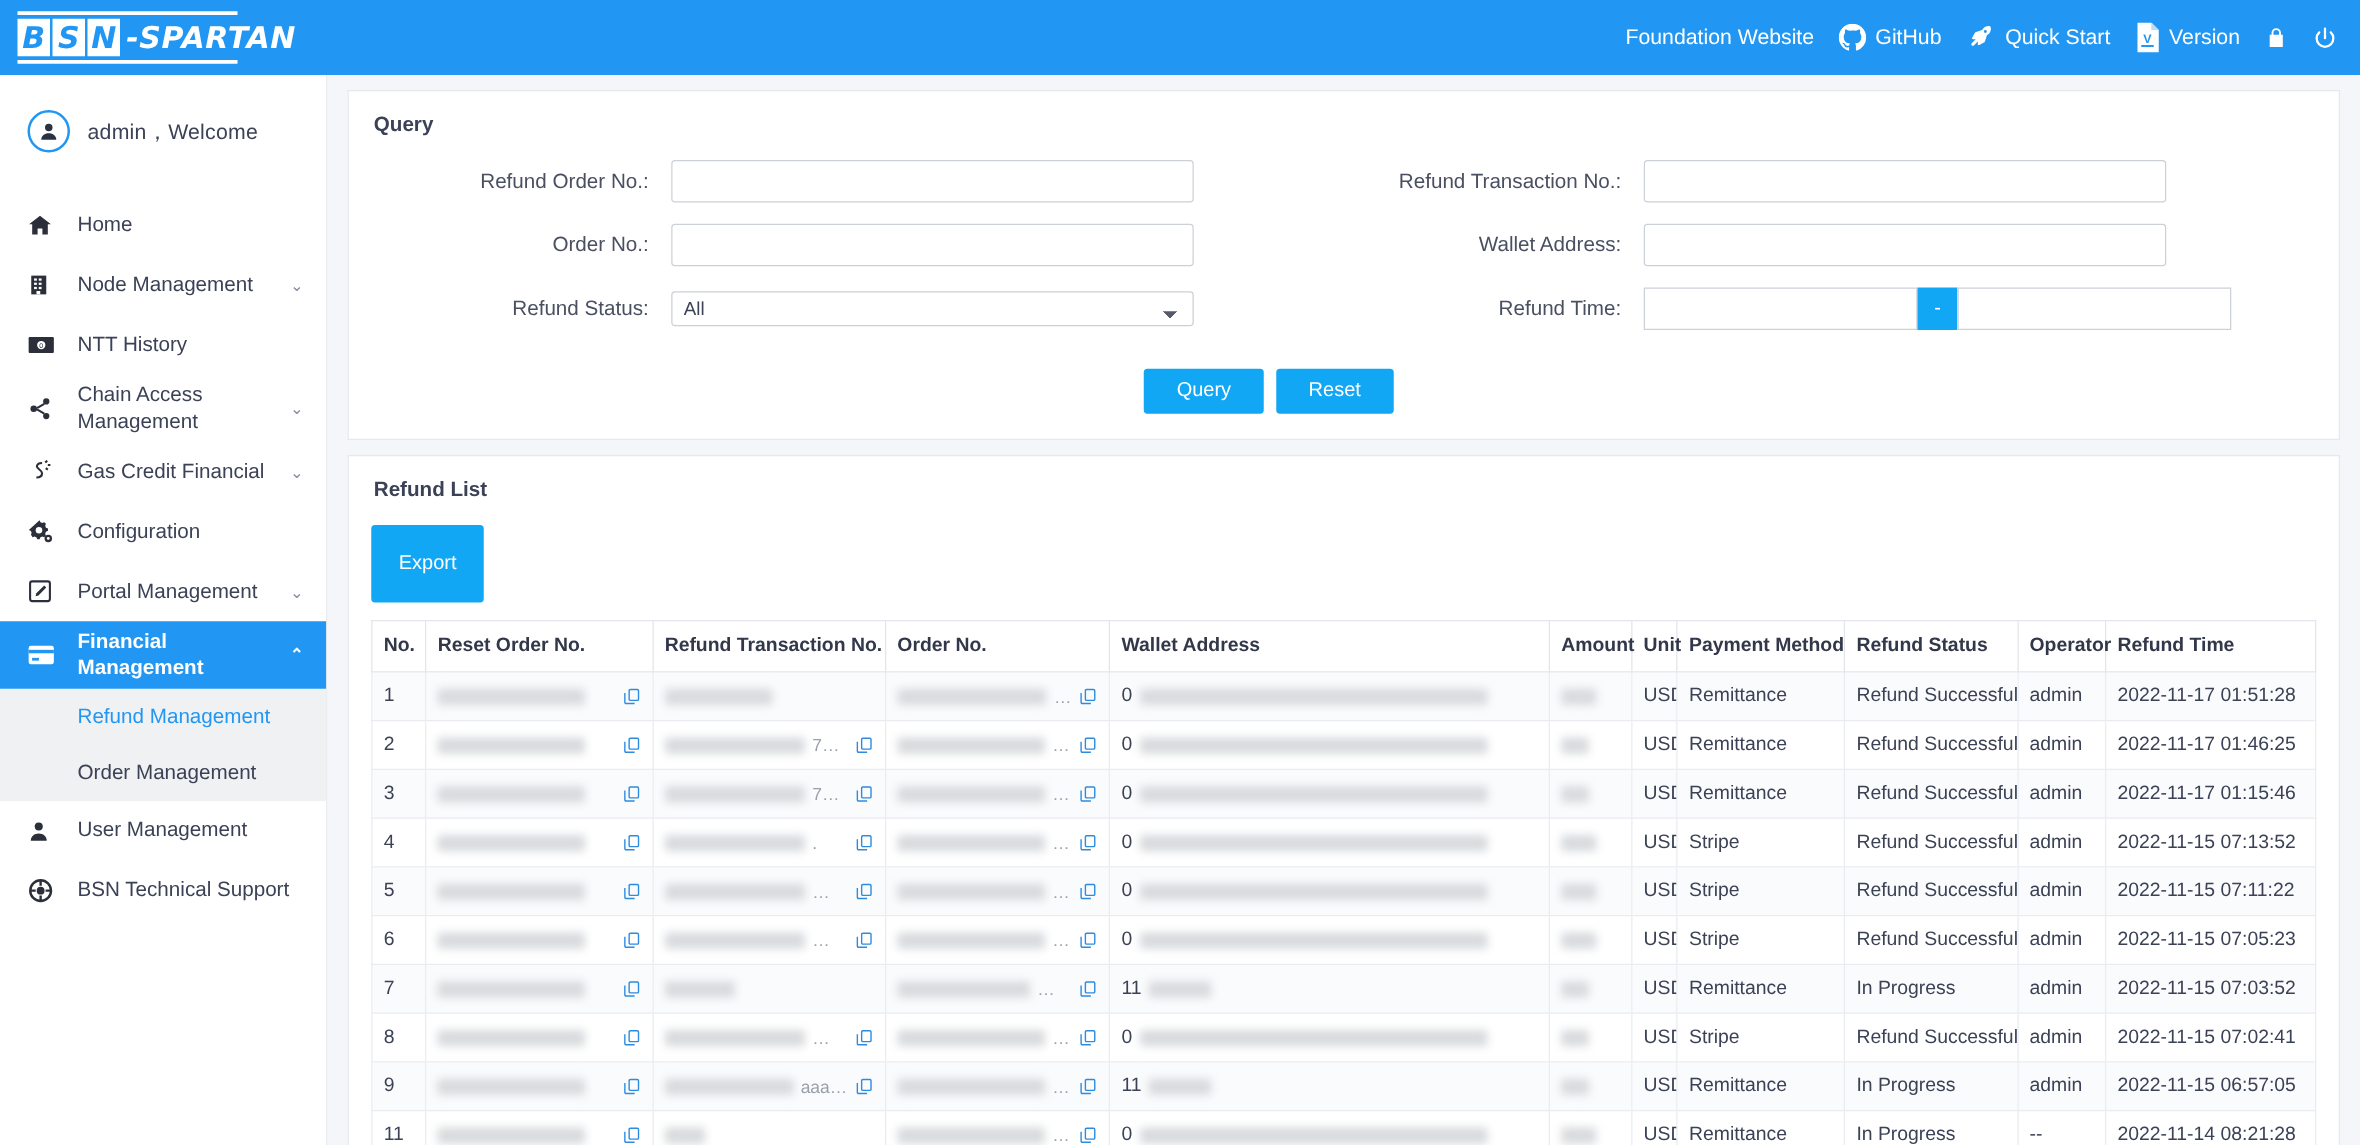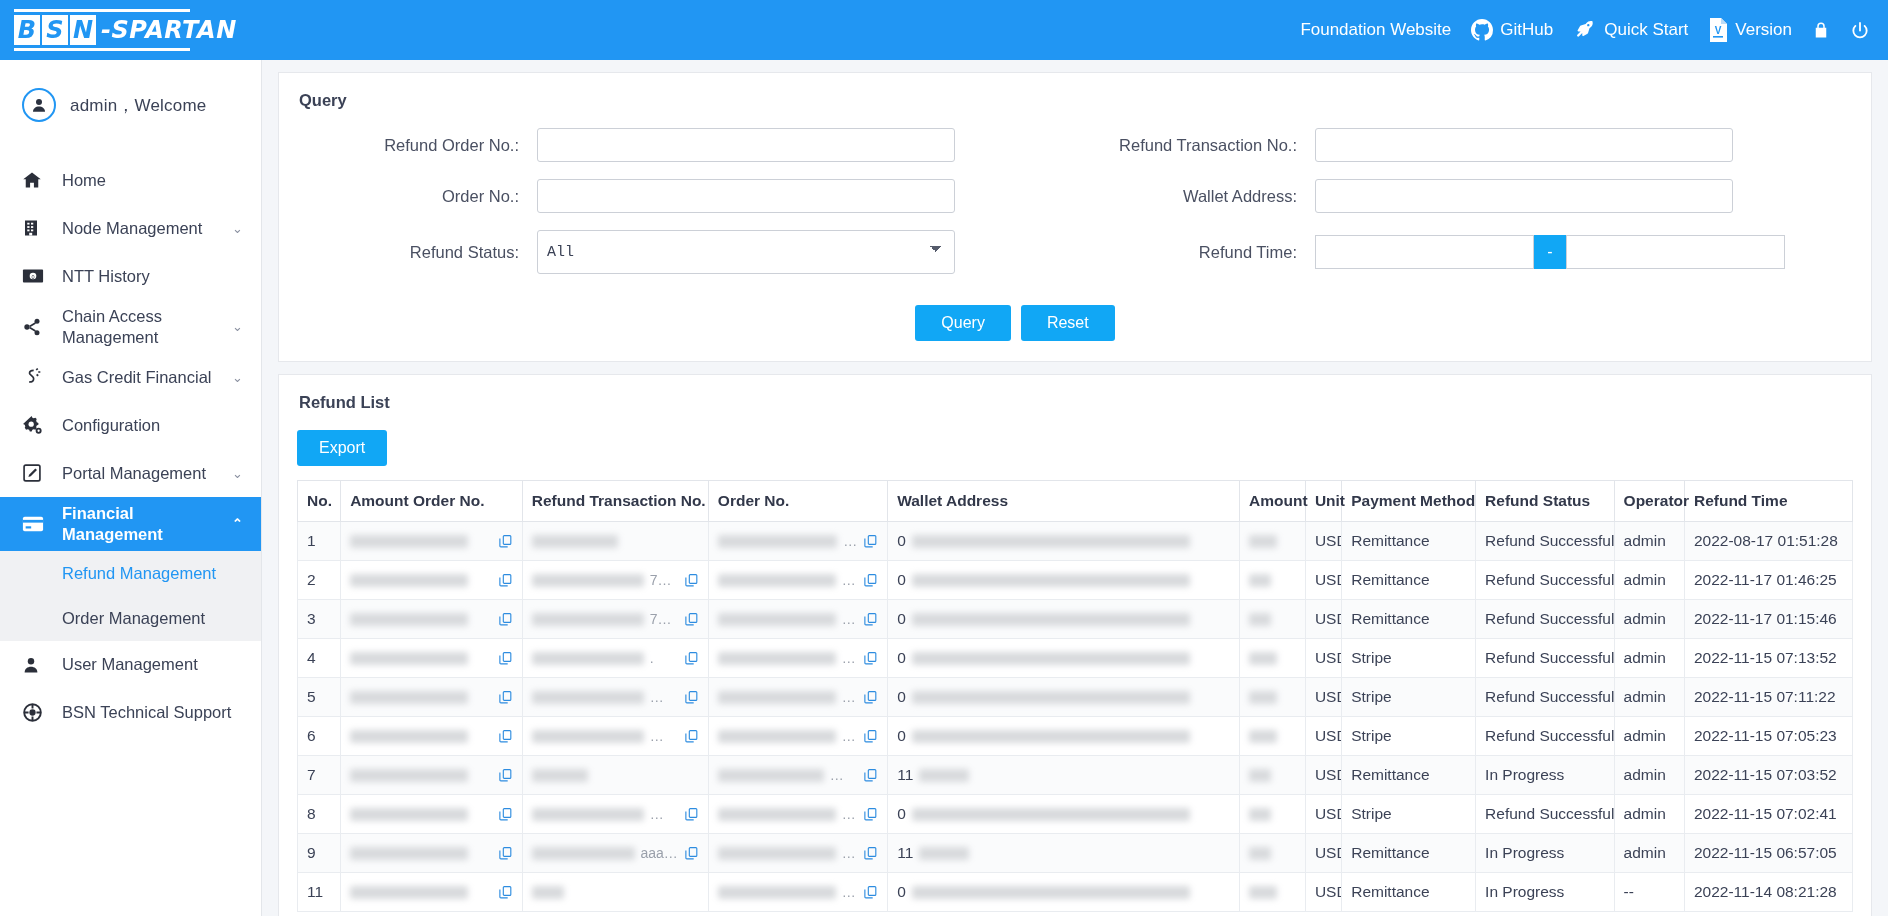--- a/index.html
+++ b/index.html
@@ -133,28 +133,27 @@
   }
   .qspacer { }
   .inp {
     height: 34px; width: 100%;
     border: 1px solid #ccd0d7; border-radius: 3px;
     background: #ffffff; padding: 0 9px;
     font-size: 15px; color: #3b4256;
     font-family: "Liberation Sans", sans-serif;
     outline: none;
   }
-  select.inp { height: 44px; -webkit-appearance: none; appearance: none;
+  select.inp { height: 28px; -webkit-appearance: none; appearance: none;
     background-image:
       linear-gradient(45deg, transparent 50%, #555b6b 50%),
       linear-gradient(135deg, #555b6b 50%, transparent 50%);
     background-position: calc(100% - 18px) 15px, calc(100% - 12px) 15px;
     background-size: 6px 6px, 6px 6px;
     background-repeat: no-repeat;
-    font-family: Liberation Mono, monospace;
   }
   .daterange { display: flex; align-items: stretch; width: 100%; }
   .daterange .dr-inp {
     flex: 1; height: 34px;
     border: 1px solid #ccd0d7; border-radius: 0;
     padding: 0 9px; font-size: 15px; outline: none;
     font-family: "Liberation Sans", sans-serif;
   }
   .daterange .dr-sep {
     background: #11a7f5; color: #ffffff;
@@ -162,21 +161,21 @@
     font-size: 16px; cursor: pointer; flex: 0 0 32px;
   }
 
   .qbtns { grid-column: 1 / 6; display: flex; justify-content: center; gap: 10px; margin-top: 14px; }
   .btn {
     background: #11a7f5; color: #ffffff;
     border: none; border-radius: 3px;
     font-size: 16px; font-family: "Liberation Sans", sans-serif;
     padding: 9px 26px; cursor: pointer;
   }
-  .btn-export { padding: 9px 22px; }
+  .btn-export { padding: 22px 22px; }
 
   
   .tbl-wrap { margin-top: 14px; }
   table.refund {
     border-collapse: collapse; width: 100%;
     font-size: 15.5px; color: #3b4256;
     table-layout: fixed;
   }
   table.refund th {
     border: 1px solid #e2e5ea;
@@ -469,21 +468,21 @@
             <col style="width:58px">
             <col style="width:32px">
             <col style="width:118px">
           <col style="width:122px">
             <col style="width:62px">
             <col style="width:148px">
         </colgroup>
         <thead>
           <tr id="hdr-row">
               <th>No.</th>
-              <th>Amount Order No.</th>
+              <th>Reset Order No.</th>
               <th>Refund Transaction No.</th>
               <th>Order No.</th>
               <th>Wallet Address</th>
               <th>Amount</th>
               <th>Unit</th>
               <th>Payment Method</th>
               <th>Refund Status</th>
               <th>Operator</th>
               <th>Refund Time</th>
             </tr>
@@ -523,21 +522,21 @@
               </td>
               <td>
                 <span class="cellflex">
                   <span class="redact" style="width:28px"></span>
                 </span>
               </td>
               <td>USD</td>
               <td>Remittance</td>
               <td>Refund Successful</td>
               <td>admin</td>
-              <td>2022-08-17 01:51:28</td>
+              <td>2022-11-17 01:51:28</td>
             </tr>
             <tr>
               <td>2</td>
               <td>
                 <span class="cellflex">
                   <span class="redact" style="width:118px"></span>
                   <span class="copy-ico"><svg width="15" height="15" viewBox="0 0 24 24" fill="none" stroke="#2d8ce0" stroke-width="1.8">
                       <rect x="8.5" y="2.5" width="12" height="14" rx="1.5"></rect>
                       <path d="M15.5 20.5h-11a1.5 1.5 0 0 1-1.5-1.5v-12"></path>
                     </svg></span>

